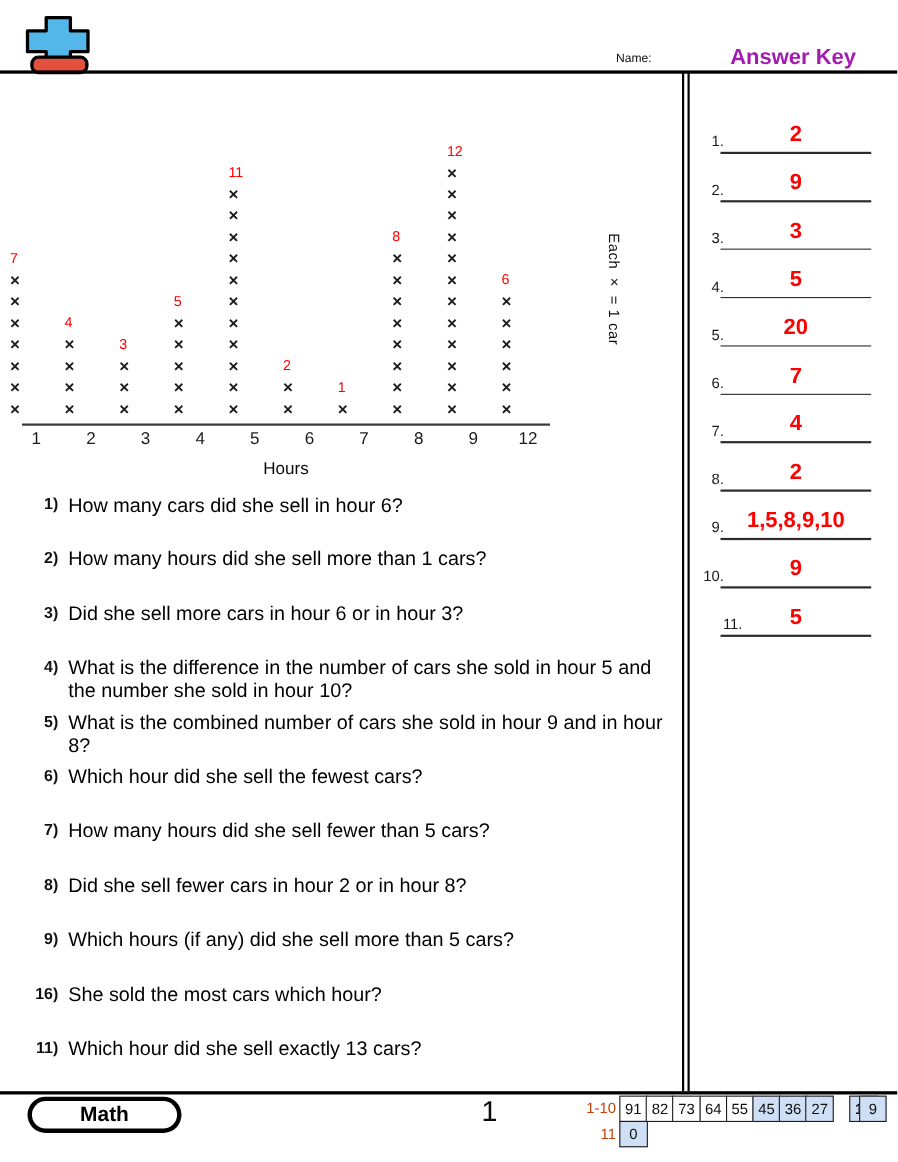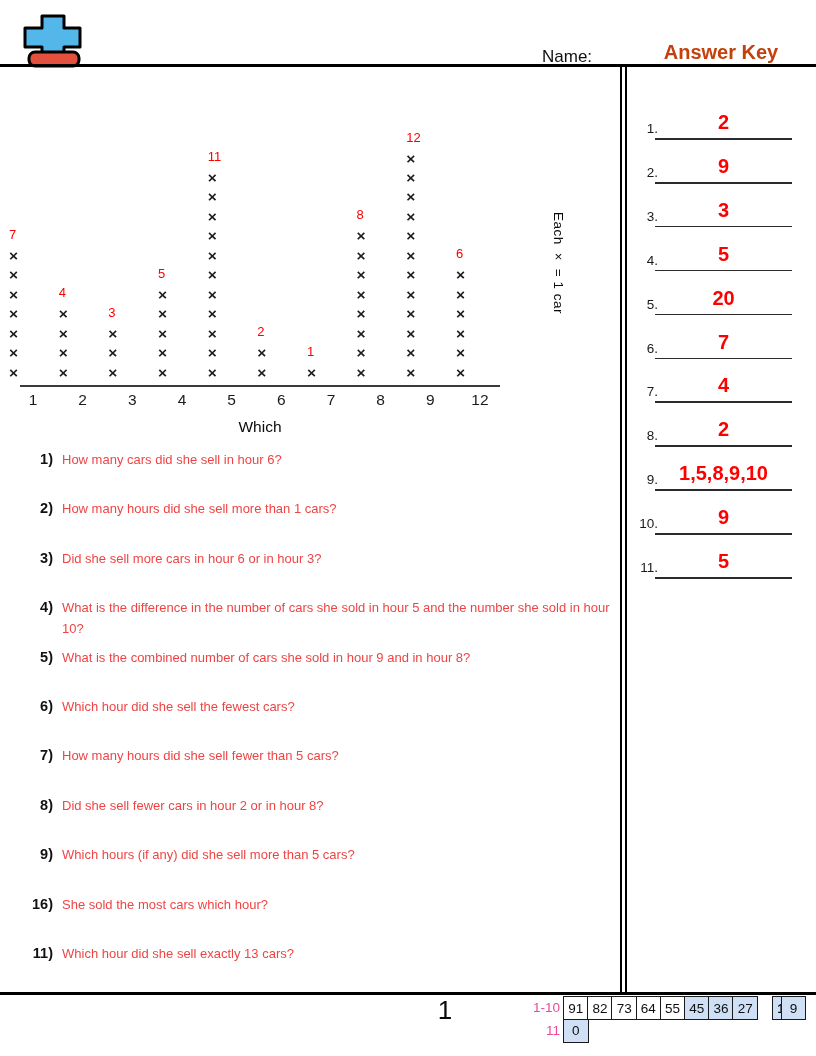--- a/index.html
+++ b/index.html
@@ -4,23 +4,23 @@
 <style>
   html,body{margin:0;padding:0;background:#fff;}
   #page{position:relative;width:816px;height:1056px;background:#fff;overflow:hidden;
         font-family:"Liberation Sans", sans-serif;color:#111;}
 
   
   .header-line{position:absolute;left:0;top:64px;width:816px;height:3px;background:#000;}
   #logo{position:absolute;left:22px;top:12px;}
   .page-title{position:absolute;left:0;top:45px;width:620px;text-align:center;
               font-size:16.5px;color:#0a0a0a;}
-  .name-label{position:absolute;left:542px;top:47px;font-size:17px;}
+  .name-label{position:absolute;left:560px;top:47px;font-size:11px;}
   .answer-key{position:absolute;left:626px;top:41px;width:190px;text-align:center;
-              font-size:20px;font-weight:bold;color:#c2410c;}
+              font-size:20px;font-weight:bold;color:#a21caf;}
   .instruction{position:absolute;left:25px;top:71px;font-size:14.5px;font-weight:bold;color:#000;}
 
   
   #plot{position:absolute;left:20px;top:128px;width:480px;height:257px;
         border-bottom:2.6px solid #3a3a3a;}
   .plot-column{position:absolute;bottom:3px;width:48px;display:flex;flex-direction:column;
                align-items:flex-start;}
   .count-label{font-size:13px;line-height:16px;margin-bottom:3px;color:#fe0000;}
   .x-mark{font-size:15.5px;font-weight:bold;line-height:19.45px;color:#1c1c1c;}
   .tick{position:absolute;top:263px;width:48px;text-align:center;font-size:15.5px;color:#1a1a1a;}
@@ -39,54 +39,54 @@
   .ans-num{position:absolute;left:0;width:32px;text-align:right;font-size:13.5px;color:#1a1a1a;}
   .ans-line{position:absolute;left:29px;width:137px;height:1.7px;background:#2b2b2b;}
   .ans-value{position:absolute;left:29px;width:137px;text-align:center;
              font-size:20px;font-weight:bold;color:#fe0000;}
 
   
   #questions{position:absolute;left:26px;top:0;width:594px;}
   .question{position:absolute;display:flex;align-items:flex-start;}
   .q-num{width:27px;text-align:right;font-weight:bold;font-size:14.5px;
          line-height:21px;flex:0 0 27px;}
-  .q-text{margin-left:9px;width:556px;font-size:13px;line-height:21px;color:#ef4444;}
+  .q-text{margin-left:9px;width:556px;font-size:18px;line-height:21px;color:#000000;}
 
   
   .footer-line{position:absolute;left:0;top:992px;width:816px;height:3px;background:#000;}
   .math-pill{position:absolute;left:25px;top:997px;width:140px;height:33px;
              background:#000;border-radius:17px;}
   .math-pill-inner{position:absolute;left:4px;top:4px;right:4px;bottom:4px;background:#fff;
                    border-radius:13px;display:flex;align-items:center;justify-content:center;
                    font-size:19px;font-weight:bold;color:#000;}
   .site-text{position:absolute;left:172px;top:1012px;font-size:15px;color:#0a0a0a;}
   .page-number{position:absolute;left:423px;top:995px;width:44px;text-align:center;
                font-size:26px;color:#0a0a0a;}
   #score-table{position:absolute;left:520px;top:996px;width:296px;height:50px;}
-  .score-label{position:absolute;width:40px;text-align:right;font-size:13.5px;color:#ec4899;}
+  .score-label{position:absolute;width:40px;text-align:right;font-size:13.5px;color:#c2410c;}
   .score-cell{position:absolute;width:25.5px;height:24px;box-sizing:border-box;
               border:1.7px solid #1a1a1a;background:#fff;display:flex;align-items:center;
               justify-content:center;font-size:13.5px;color:#0f0f0f;}
   .score-cell.filled{background:#cfe0f6;}
 </style>
 </head>
 <body>
 
 <div id="page">
 
   <svg id="logo" width="62" height="57" viewBox="40 12 62 57">
     <path d="M60,16 h22 v12 h16 v19 h-16 v13 h-22 v-13 h-17 v-19 h17 z" fill="#54b7e9" stroke="#000" stroke-width="3" stroke-linejoin="round"></path>
     <rect x="47" y="52" width="50" height="14" rx="6" fill="#e3503e" stroke="#000" stroke-width="3"></rect>
   </svg>
   <div class="name-label">Name:</div>
   <div class="answer-key">Answer Key</div>
   <div class="header-line"></div>
 
   <div id="plot">
-    <div class="xlabel">Which</div>
+    <div class="xlabel">Hours</div>
   <div class="plot-column" style="left: -11px;">
         <div class="count-label">7</div>
         <div class="x-mark">×</div>
         <div class="x-mark">×</div>
         <div class="x-mark">×</div>
         <div class="x-mark">×</div>
         <div class="x-mark">×</div>
         <div class="x-mark">×</div>
         <div class="x-mark">×</div>
       </div>
@@ -207,21 +207,21 @@
       <div class="ans-line" style="top: 401.4px;"></div>
       <div class="ans-num" style="top: 428.3px;">8.</div>
       <div class="ans-value" style="top: 418.3px;">2</div>
       <div class="ans-line" style="top: 445.3px;"></div>
       <div class="ans-num" style="top: 472.2px;">9.</div>
       <div class="ans-value" style="top: 462.2px;">1,5,8,9,10</div>
       <div class="ans-line" style="top: 489.2px;"></div>
       <div class="ans-num" style="top: 516.1px;">10.</div>
       <div class="ans-value" style="top: 506.1px;">9</div>
       <div class="ans-line" style="top: 533.1px;"></div>
-      <div class="ans-num" style="top: 560px;">11.</div>
+      <div class="ans-num" style="top: 560px; margin-left: 17px;">11.</div>
       <div class="ans-value" style="top: 550px;">5</div>
       <div class="ans-line" style="top: 577px;"></div>
     </div>
 
   <div id="questions">
       <div class="question" style="top: 449px;">
         <div class="q-num">1)</div>
         <div class="q-text">How many cars did she sell in hour 6?</div>
       </div>
       <div class="question" style="top: 498.4px;">
@@ -260,20 +260,23 @@
         <div class="q-num">16)</div>
         <div class="q-text">She sold the most cars which hour?</div>
       </div>
       <div class="question" style="top: 943px;">
         <div class="q-num">11)</div>
         <div class="q-text">Which hour did she sell exactly 13 cars?</div>
       </div>
     </div>
 
   <div class="footer-line"></div>
+  <div class="math-pill">
+    <div class="math-pill-inner">Math</div>
+  </div>
   <div class="page-number">1</div>
   <div id="score-table">
       <div class="score-label" style="top: 4px;">1-10</div>
       <div class="score-cell" style="left: 43px; top: 0px;">91</div>
       <div class="score-cell" style="left: 67.2px; top: 0px;">82</div>
       <div class="score-cell" style="left: 91.4px; top: 0px;">73</div>
       <div class="score-cell" style="left: 115.6px; top: 0px;">64</div>
       <div class="score-cell" style="left: 139.8px; top: 0px;">55</div>
       <div class="score-cell filled" style="left: 164px; top: 0px;">45</div>
       <div class="score-cell filled" style="left: 188.2px; top: 0px;">36</div>

